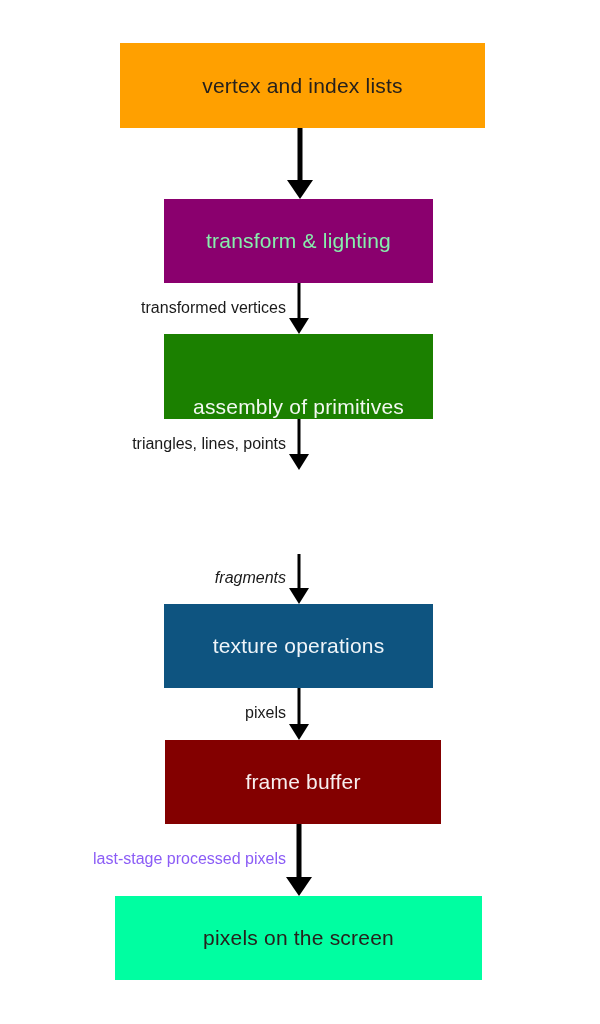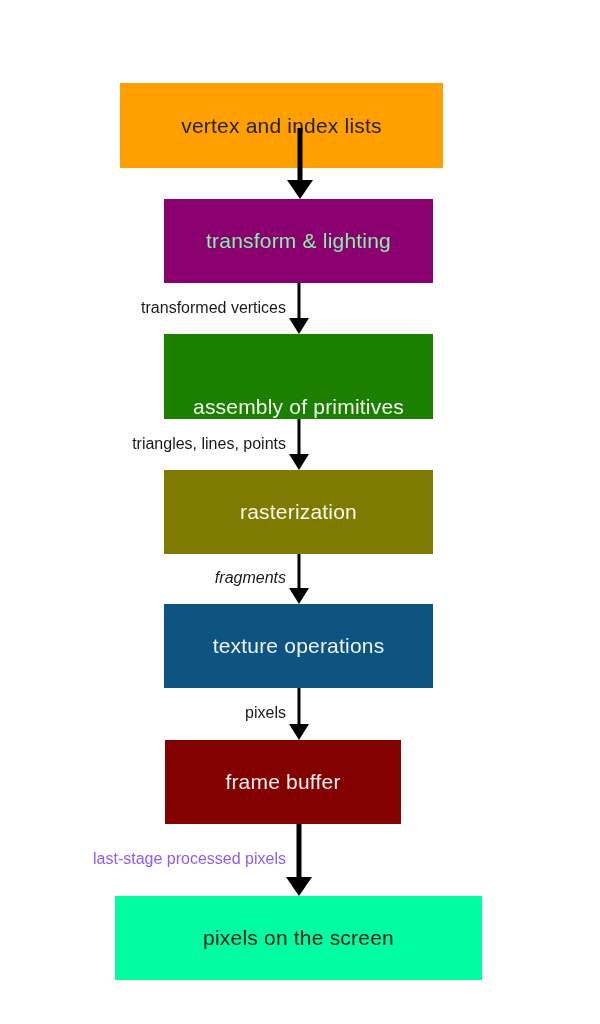--- a/index.html
+++ b/index.html
@@ -18,26 +18,26 @@
     position:absolute;
     display:flex;
     align-items:center;
     justify-content:center;
     font-size:21px;
     letter-spacing:0.2px;
     text-align:center;
     white-space:nowrap;
   }
   
-  .s1{left:120px;top:43px;width:323px;height:85px;margin-top:40px;}
+  .s1{left:120px;top:43px;width:365px;height:85px;}
   .s2{left:164px;top:199px;width:269px;height:84px;}
   .s3{left:164px;top:334px;width:269px;height:85px;align-items:flex-end;}
   .s4{left:164px;top:470px;width:269px;height:84px;}
   .s5{left:164px;top:604px;width:269px;height:84px;}
-  .s6{left:165px;top:740px;width:236px;height:84px;}
+  .s6{left:165px;top:740px;width:276px;height:84px;}
   .s7{left:115px;top:896px;width:367px;height:84px;}
 
   .arrow{position:absolute;left:0;top:0;}
   .arrow .shaft{
     position:absolute;left:50%;top:0;transform:translateX(-50%);
     background:#000;
   }
   .arrow .head{
     position:absolute;left:50%;bottom:0;transform:translateX(-50%);
     width:0;height:0;
@@ -108,23 +108,20 @@
   <div class="stage s3" style="background: rgb(27, 128, 0); color: rgb(243, 248, 241);">
     <span>assembly of primitives</span>
   </div>
 
   <div class="arrow thin a3">
     <div class="shaft"></div>
     <div class="head"></div>
   </div>
   <div class="edge-label l2" style="color: rgb(26, 26, 26);">triangles, lines, points</div>
 
-  <div class="stage s4" style="background: rgb(126, 123, 0); color: rgb(248, 248, 239);">
-    <span>rasterization</span>
-  </div>
 
   <div class="arrow thin a4">
     <div class="shaft"></div>
     <div class="head"></div>
   </div>
   <div class="edge-label italic l3" style="color: rgb(26, 26, 26);">fragments</div>
 
   <div class="stage s5" style="background: rgb(14, 84, 128); color: rgb(239, 245, 249);">
     <span>texture operations</span>
   </div>

